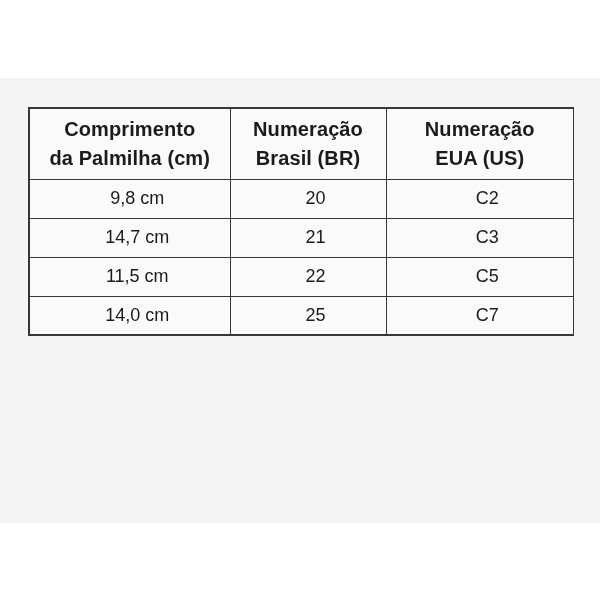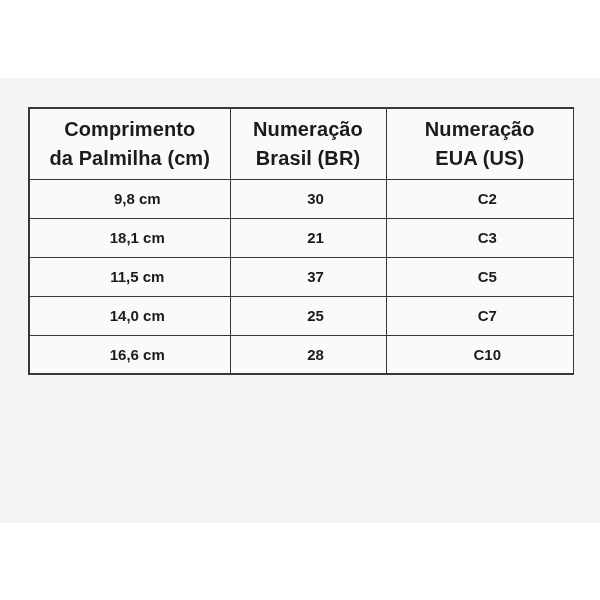--- a/index.html
+++ b/index.html
@@ -54,22 +54,22 @@
   .size-table th {
     height: 71px;
     font-size: 20px;
     font-weight: 700;
     line-height: 1.42;
     white-space: pre-line;
     letter-spacing: 0.1px;
   }
   .size-table td {
     height: 39px;
-    font-size: 15px;
-    font-weight: 700;
+    font-size: 18px;
+    font-weight: 400;
     padding-left: 15px;
   }
   col.c1 { width: 201px; }
   col.c2 { width: 156px; }
   col.c3 { width: 188px; }
 </style>
 </head>
 <body>
 
 <div class="page">
@@ -88,39 +88,34 @@
 da Palmilha (cm)</th>
           <th>Numeração
 Brasil (BR)</th>
           <th>Numeração
 EUA (US)</th>
         </tr>
       </thead>
       <tbody>
           <tr>
     <td>9,8 cm</td>
-    <td>30</td>
+    <td>20</td>
     <td>C2</td>
   </tr>
           <tr>
-    <td>18,1 cm</td>
+    <td>14,7 cm</td>
     <td>21</td>
     <td>C3</td>
   </tr>
           <tr>
     <td>11,5 cm</td>
-    <td>37</td>
+    <td>22</td>
     <td>C5</td>
   </tr>
           <tr>
     <td>14,0 cm</td>
     <td>25</td>
     <td>C7</td>
   </tr>
-          <tr>
-    <td>16,6 cm</td>
-    <td>28</td>
-    <td>C10</td>
-  </tr>
         </tbody>
     </table>
   </div>
 </div>
 
 </body></html>

